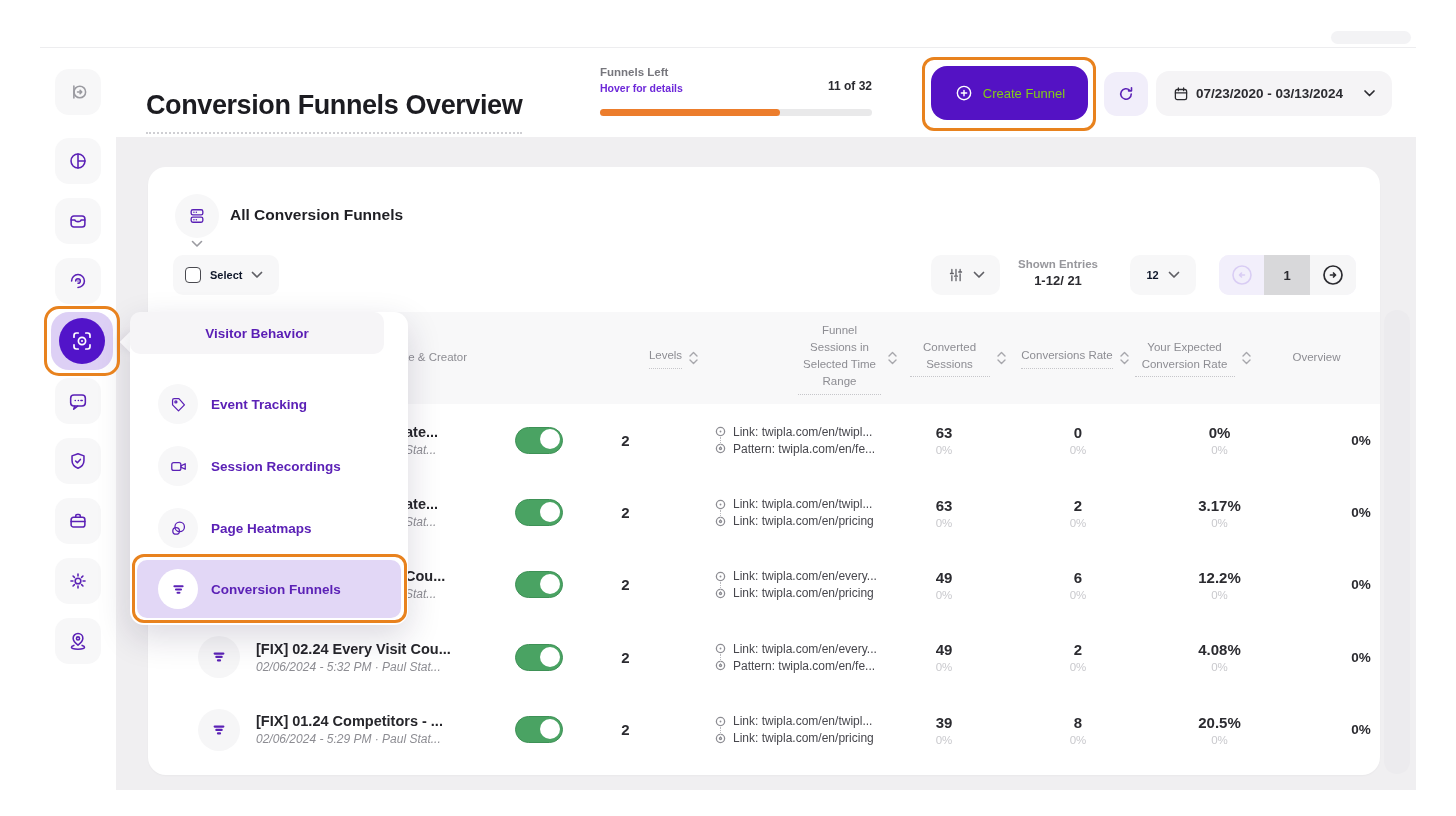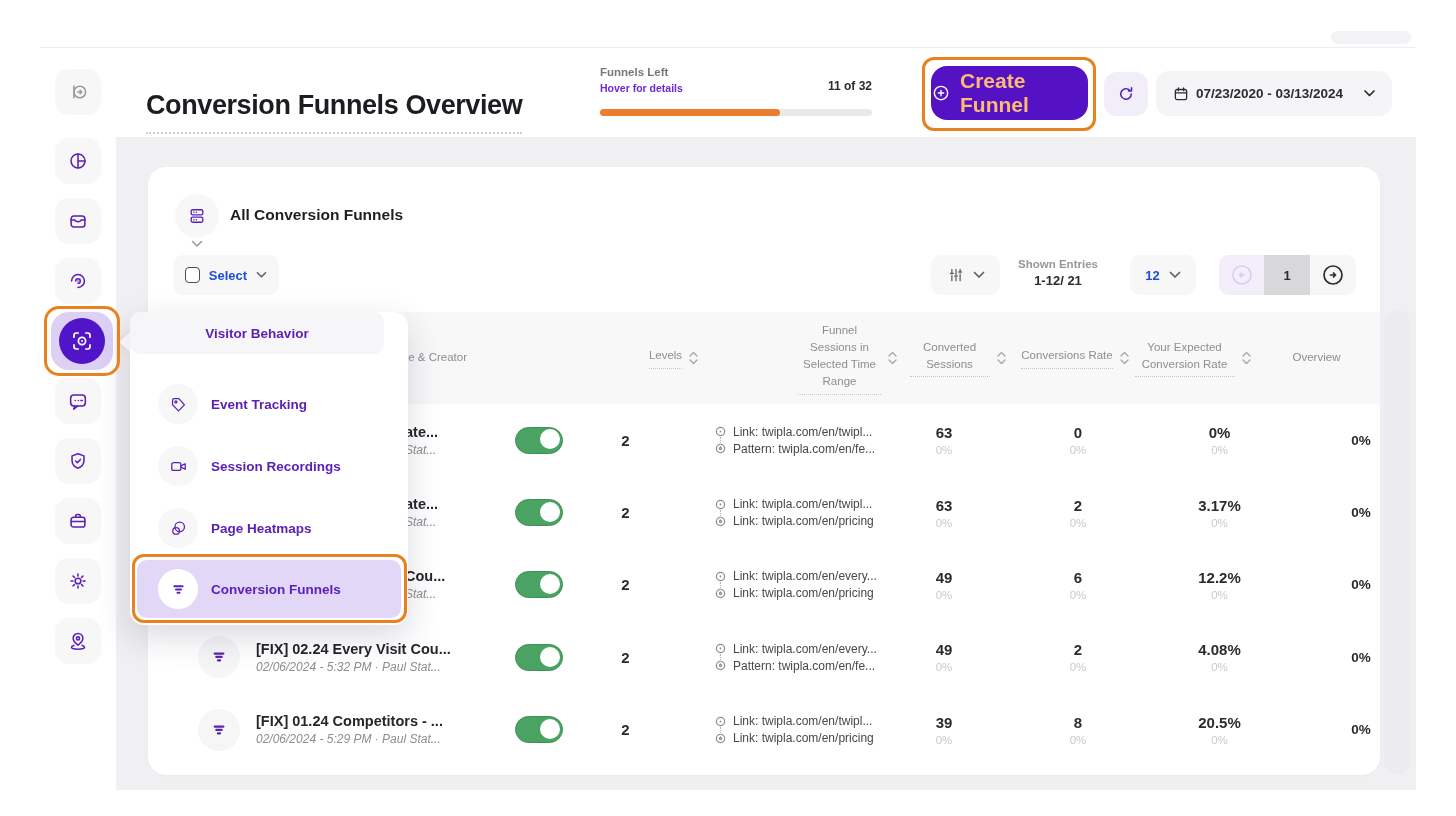--- a/index.html
+++ b/index.html
@@ -31,40 +31,40 @@
 
   
   .page-title{left:146px;top:72px;font-size:27px;font-weight:700;letter-spacing:-.4px;color:#1c1c21;padding-bottom:11px;border-bottom:2px dotted #cfcfd3;}
   .funnels{left:600px;top:66px;width:272px;height:52px;}
   .fl-label{font-size:11.5px;font-weight:700;color:#76767c;}
   .fl-link{font-size:10.5px;font-weight:700;color:#6d28d9;margin-top:4px;display:inline-block;cursor:pointer;}
   .fl-count{position:absolute;right:0;top:13px;font-size:12px;font-weight:700;color:#2b2b30;}
   .fl-track{position:absolute;left:0;top:43px;width:100%;height:7px;border-radius:4px;background:#e9e9ea;}
   .fl-fill{height:100%;border-radius:4px;background:#ec7d2c;}
   .create-btn{left:931px;top:66px;width:157px;height:54px;border-radius:16px;background:#5412c4;display:flex;align-items:center;justify-content:center;gap:9px;cursor:pointer;}
-  .create-btn span{color:#fdba74;font-size:21px;font-weight:700;}
+  .create-btn span{color:#84cc16;font-size:13px;font-weight:400;}
   .create-btn svg{stroke:#fff;fill:none;stroke-width:1.7;stroke-linecap:round;}
   .refresh-btn{left:1104px;top:72px;width:44px;height:44px;border-radius:13px;background:#f1eefa;display:flex;align-items:center;justify-content:center;cursor:pointer;}
   .refresh-btn svg{stroke:#5b21b6;fill:none;stroke-width:1.9;stroke-linecap:round;stroke-linejoin:round;}
   .date-btn{left:1156px;top:71px;width:236px;height:45px;border-radius:13px;background:#f5f4f6;display:flex;align-items:center;padding:0 16px;gap:6px;cursor:pointer;}
   .date-btn span{font-size:13.5px;font-weight:700;color:#2b2b30;}
   .date-btn svg{stroke:#2b2b30;fill:none;stroke-width:1.7;stroke-linecap:round;stroke-linejoin:round;}
   .date-btn .chev{margin-left:auto;}
 
   
   .card{left:148px;top:167px;width:1232px;height:608px;border-radius:18px;background:#fff;box-shadow:0 1px 2px rgba(0,0,0,.03);}
   .card .abs{position:absolute;}
   .card-icon{left:27px;top:27px;width:44px;height:44px;border-radius:50%;background:#f7f7f8;display:flex;align-items:center;justify-content:center;}
   .card-icon svg{stroke:#5b21b6;fill:none;stroke-width:1.6;stroke-linecap:round;}
   .card-icon-chev{left:43px;top:73px;}
   .card-title{left:82px;top:39px;font-size:15.5px;font-weight:700;color:#1f1f24;}
   .chip{background:#f7f7f8;border-radius:10px;display:flex;align-items:center;cursor:pointer;}
   .select-chip{left:25px;top:88px;width:106px;height:40px;padding:0 12px;gap:9px;}
   .checkbox{width:16px;height:16px;border:1.6px solid #4a4a50;border-radius:4px;background:#fff;}
-  .chip-label{font-size:13px;font-weight:700;color:#1d4ed8;}
+  .chip-label{font-size:11px;font-weight:700;color:#0f172a;}
   .filter-chip{left:783px;top:88px;width:69px;height:40px;justify-content:center;gap:8px;}
   .filter-chip svg,.select-chip svg,.pagesize-chip svg{stroke:#5f5f65;fill:none;stroke-width:1.7;stroke-linecap:round;stroke-linejoin:round;}
   .shown{left:855px;top:91px;width:110px;text-align:center;}
   .shown-l1{font-size:11.5px;font-weight:700;color:#97979c;}
   .shown-l2{font-size:13px;font-weight:700;color:#2b2b30;margin-top:3px;}
   .pagesize-chip{left:982px;top:88px;width:66px;height:40px;justify-content:center;gap:9px;}
   .pager{left:1071px;top:88px;width:137px;height:40px;border-radius:10px;overflow:hidden;display:flex;background:#f2effb;}
   .pg-seg{display:flex;align-items:center;justify-content:center;height:100%;cursor:pointer;}
   .pg-prev{width:45px;background:#f2effb;}
   .pg-cur{width:46px;background:#d8d8da;font-size:13px;font-weight:700;color:#2b2b30;}

